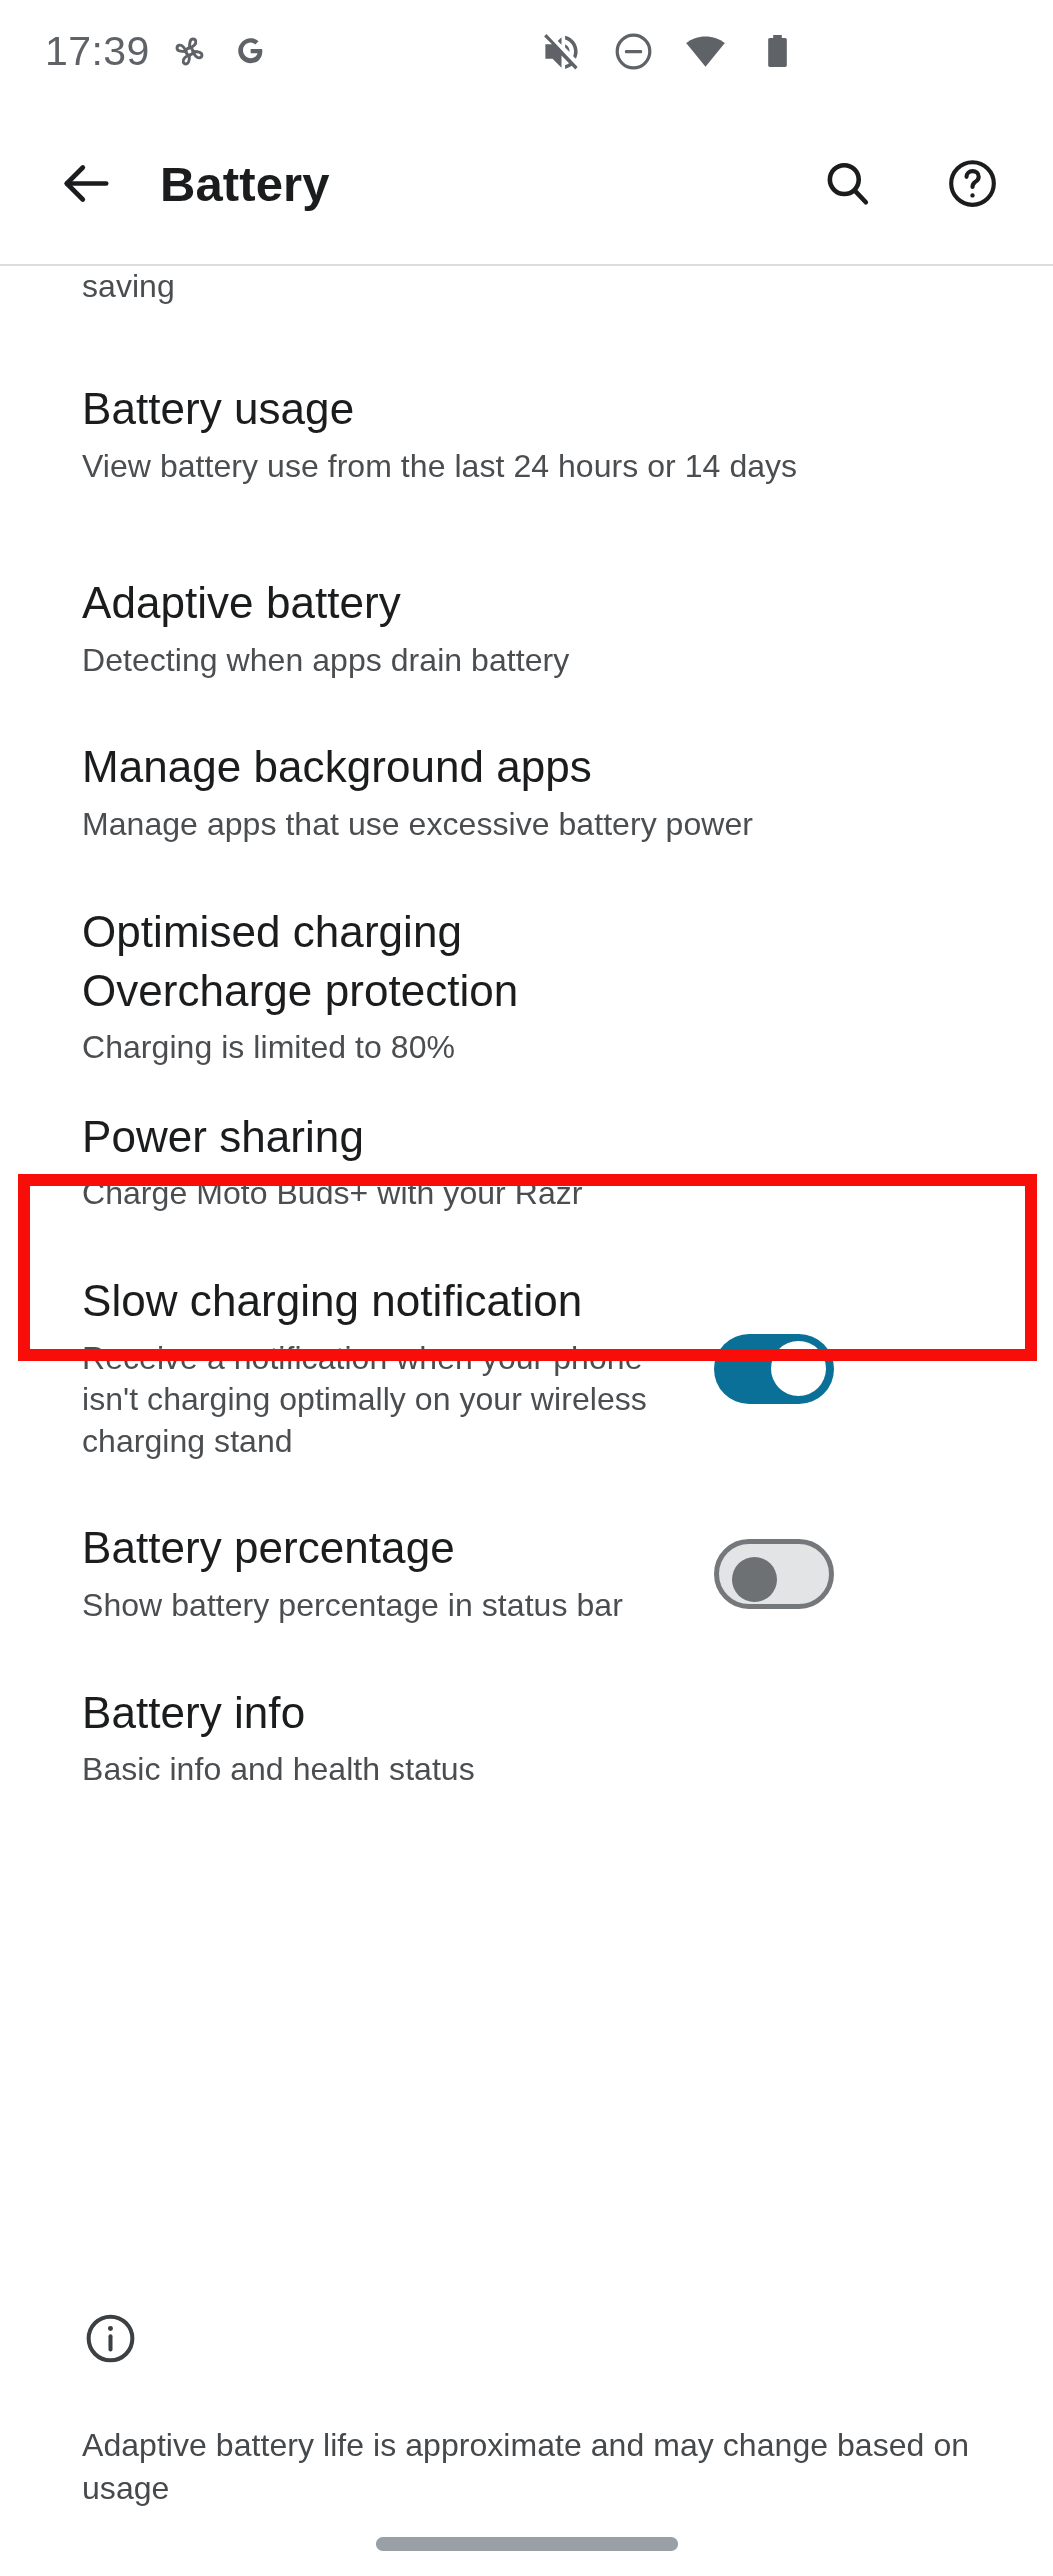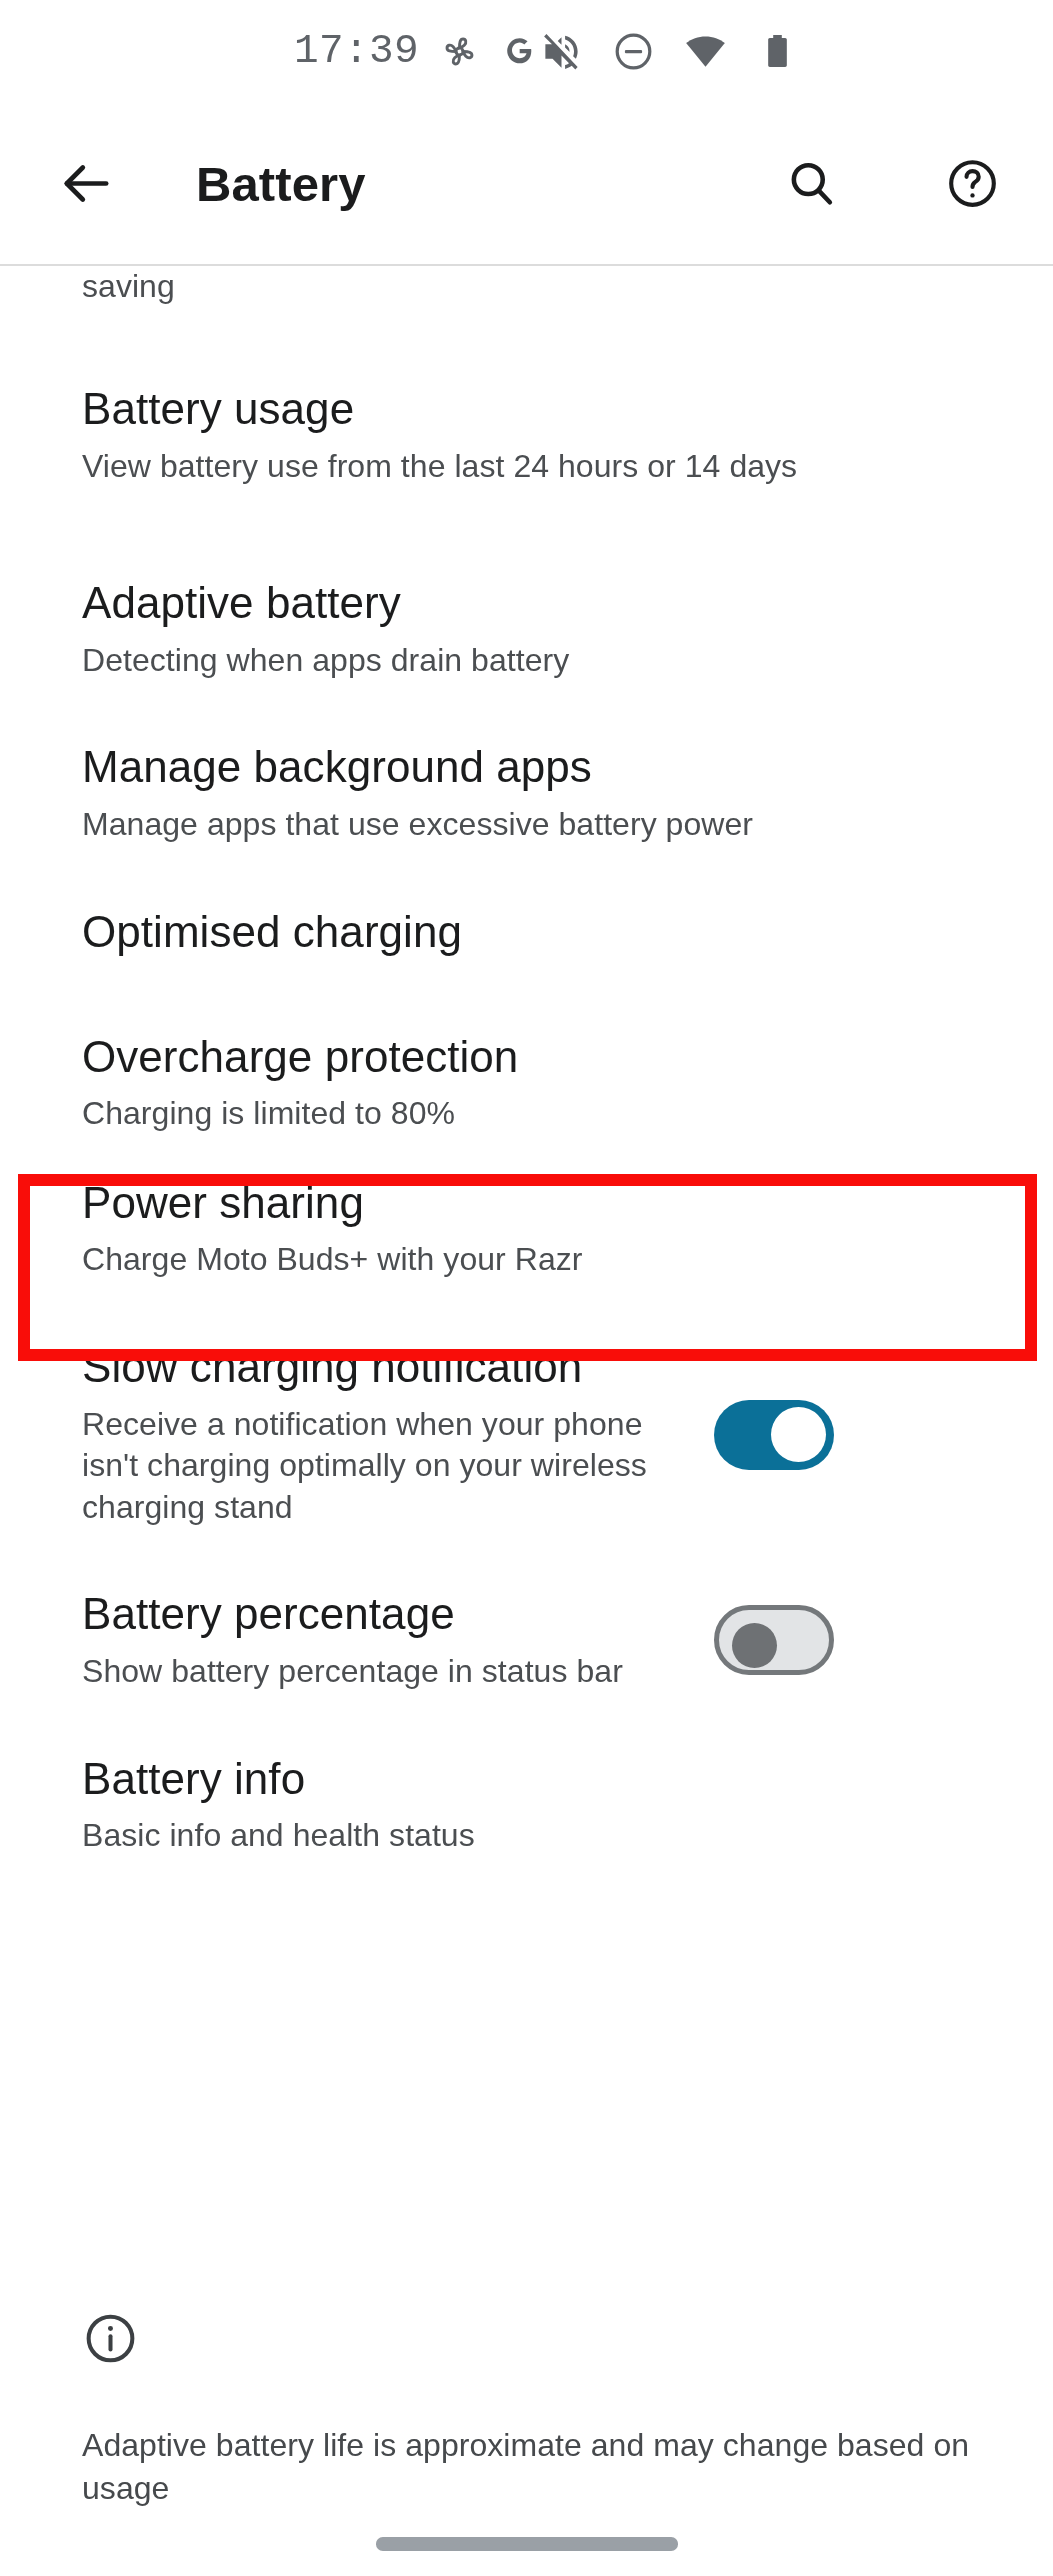--- a/index.html
+++ b/index.html
@@ -22,23 +22,22 @@
   }
 
   
   .status-bar {
     position: absolute;
     top: 0; left: 0;
     width: 840px;
     height: 102px;
     display: flex;
     align-items: center;
-    justify-content: flex-end;
+    justify-content: space-between;
     padding: 0 41px 0 45px;
-    font-family: Liberation Mono, monospace;
   }
   .status-left {
     display: flex;
     align-items: center;
     gap: 19.5px;
   }
   .status-clock {
     font-size: 41px;
     font-weight: 500;
     color: #5f6368;
@@ -54,21 +53,20 @@
 
   
   .app-bar {
     position: absolute;
     top: 102px; left: 0;
     width: 1054px;
     height: 163px;
     display: flex;
     align-items: center;
     padding: 0 37px 0 41px;
-    gap: 36px;
   }
   .appbar-back {
     width: 90px; height: 90px;
     display: flex; align-items: center; justify-content: center;
     flex: 0 0 auto;
   }
   .appbar-title {
     font-size: 49px;
     font-weight: 700;
     color: #1b1c1d;
@@ -306,21 +304,21 @@
         <div class="row-sub">Manage apps that use excessive battery power</div>
       </div>
     </div>
 
     <div class="row" style="margin-top:60px;">
       <div class="row-text">
         <div class="row-title">Optimised charging</div>
       </div>
     </div>
 
-    <div class="row" style="margin-top:66px;">
+    <div class="row" style="">
       <div class="row-text">
         <div class="row-title">Overcharge protection</div>
         <div class="row-sub">Charging is limited to 80%</div>
       </div>
     </div>
 
     <div class="row" style="margin-top:42px;">
       <div class="row-text">
         <div class="row-title">Power sharing</div>
         <div class="row-sub">Charge Moto Buds+ with your Razr</div>

